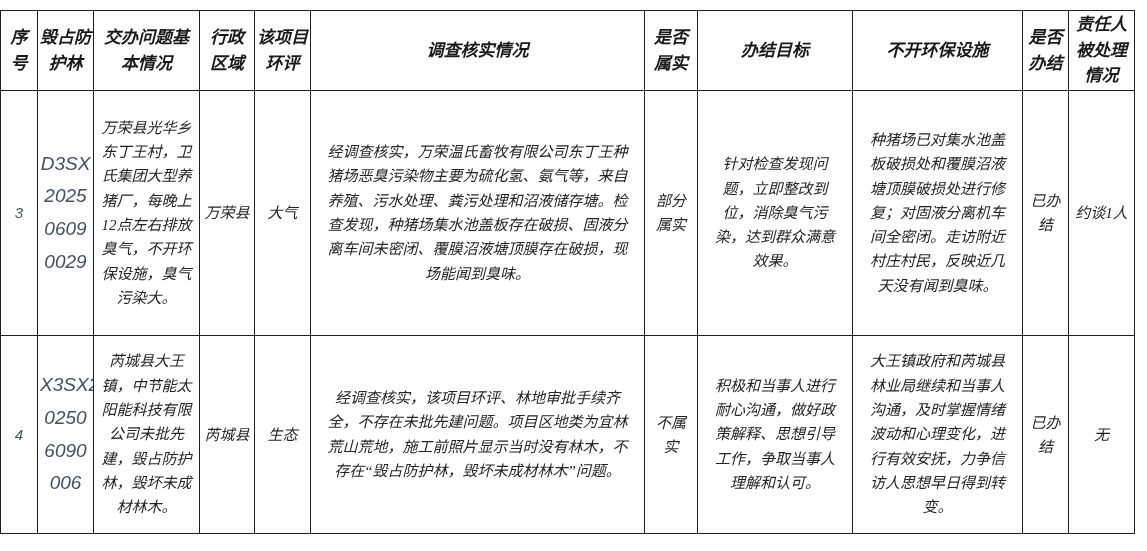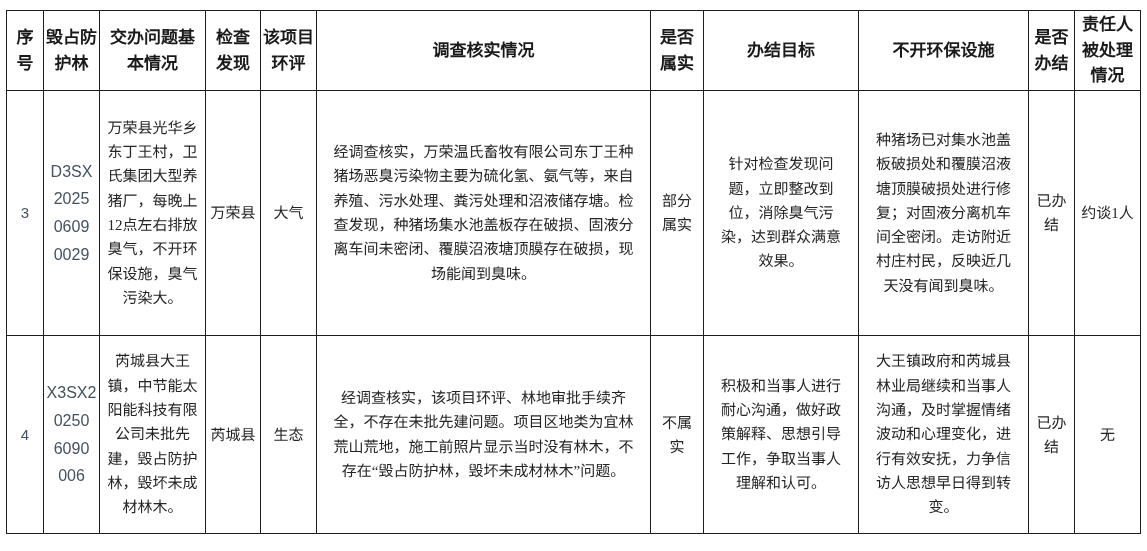--- a/index.html
+++ b/index.html
@@ -6,22 +6,23 @@
     margin: 0;
     padding: 0;
     background: #ffffff;
     width: 1147px;
     height: 551px;
     overflow: hidden;
     font-family: "Liberation Serif", "DejaVu Serif", serif;
   }
   .doc-table {
     position: absolute;
-    left: 6px;
+    left: 0;
     top: 10px;
+    font-style: italic;
   }
   table {
     border-collapse: collapse;
     table-layout: fixed;
     width: 1134px;
     background: #ffffff;
   }
   th, td {
     border: 1.5px solid #1f1f1f;
     text-align: center;
@@ -42,21 +43,21 @@
   tr.hdr    { height: 80px; }
   tr.row-a  { height: 245px; }
   tr.row-b  { height: 198px; }
   .seq {
     font-family: "Liberation Sans", "DejaVu Sans", sans-serif;
     font-size: 15px;
     color: #45525f;
   }
   .code {
     font-family: "Liberation Sans", "DejaVu Sans", sans-serif;
-    font-size: 16px;
+    font-size: 19px;
     color: #45525f;
     white-space: pre-line;
     line-height: 1.72;
     padding: 0 2px;
   }
   .para {
     line-height: 1.62;
   }
   .pad-sm  { padding: 0 6px; margin-left: 22px; }
   .pad-md  { padding: 0 10px; }
@@ -78,21 +79,21 @@
       <col style="width:155px">
       <col style="width:170px">
       <col style="width:46px">
       <col style="width:66px">
     </colgroup>
     <thead>
       <tr class="hdr">
         <th>序号</th>
         <th>毁占防护林</th>
         <th>交办问题基本情况</th>
-        <th>检查发现</th>
+        <th>行政区域</th>
         <th>该项目环评</th>
         <th>调查核实情况</th>
         <th>是否属实</th>
         <th>办结目标</th>
         <th>不开环保设施</th>
         <th>是否办结</th>
         <th>责任人被处理情况</th>
       </tr>
     </thead>
     <tbody>

